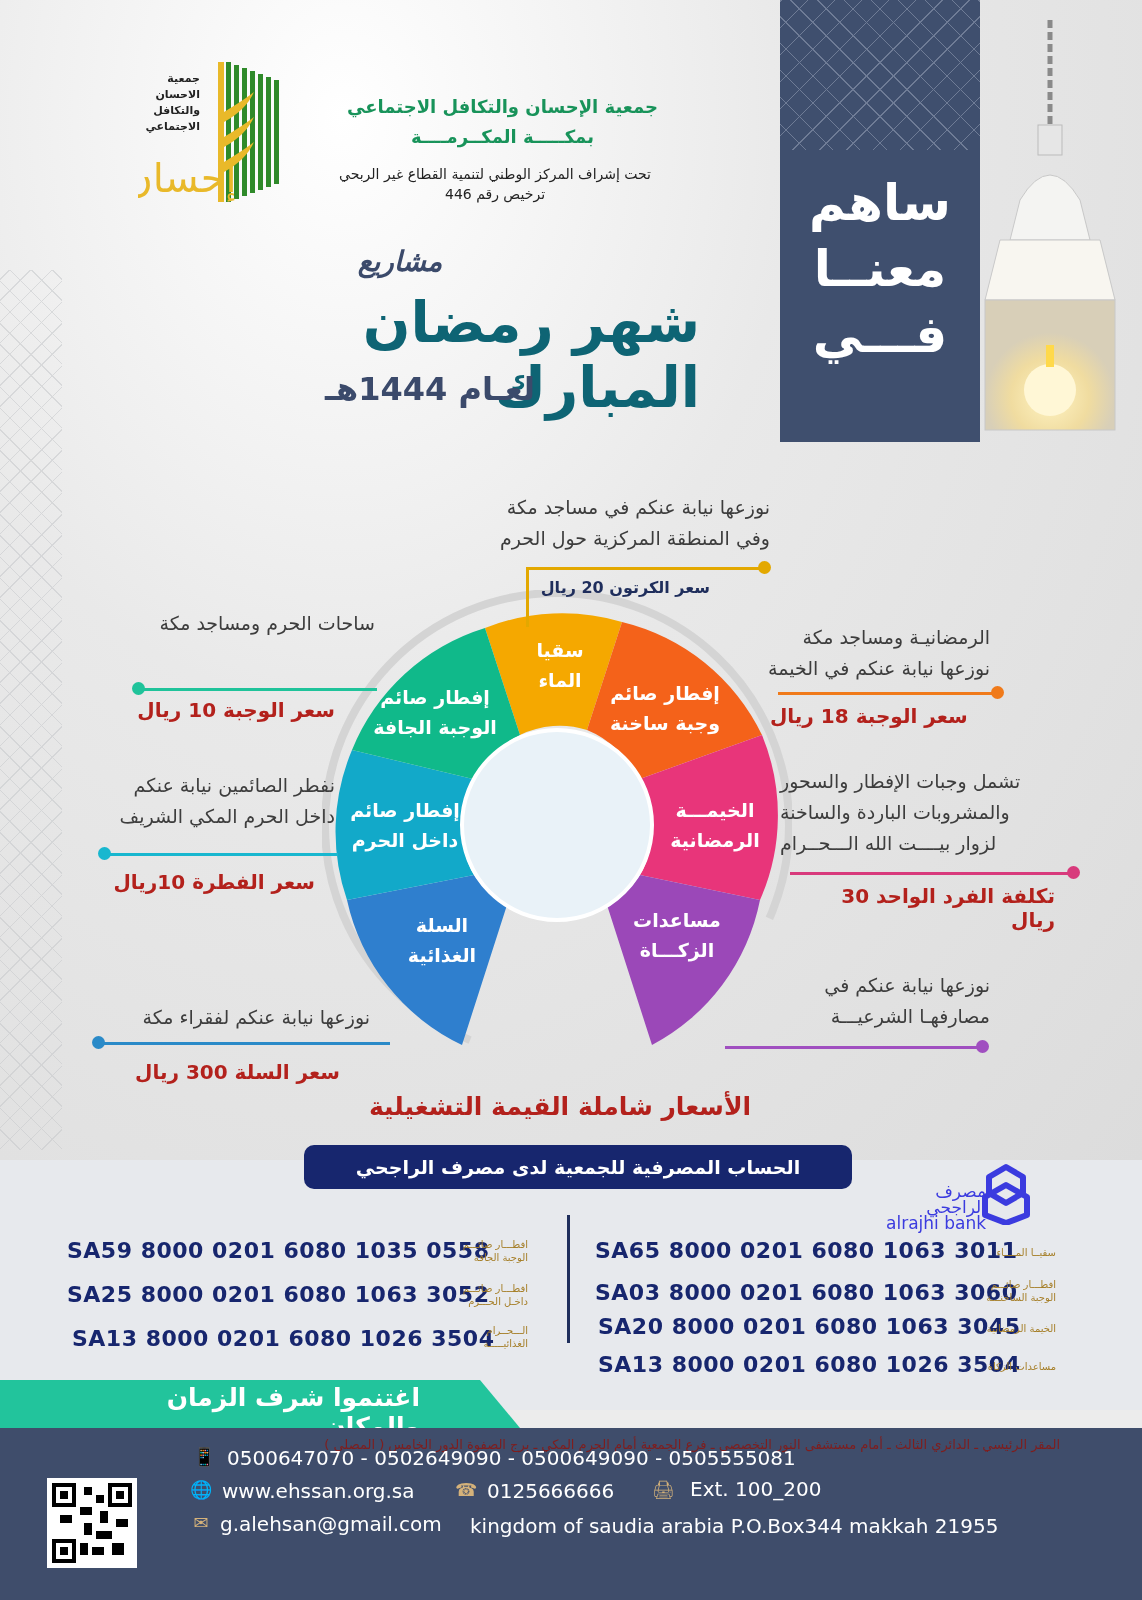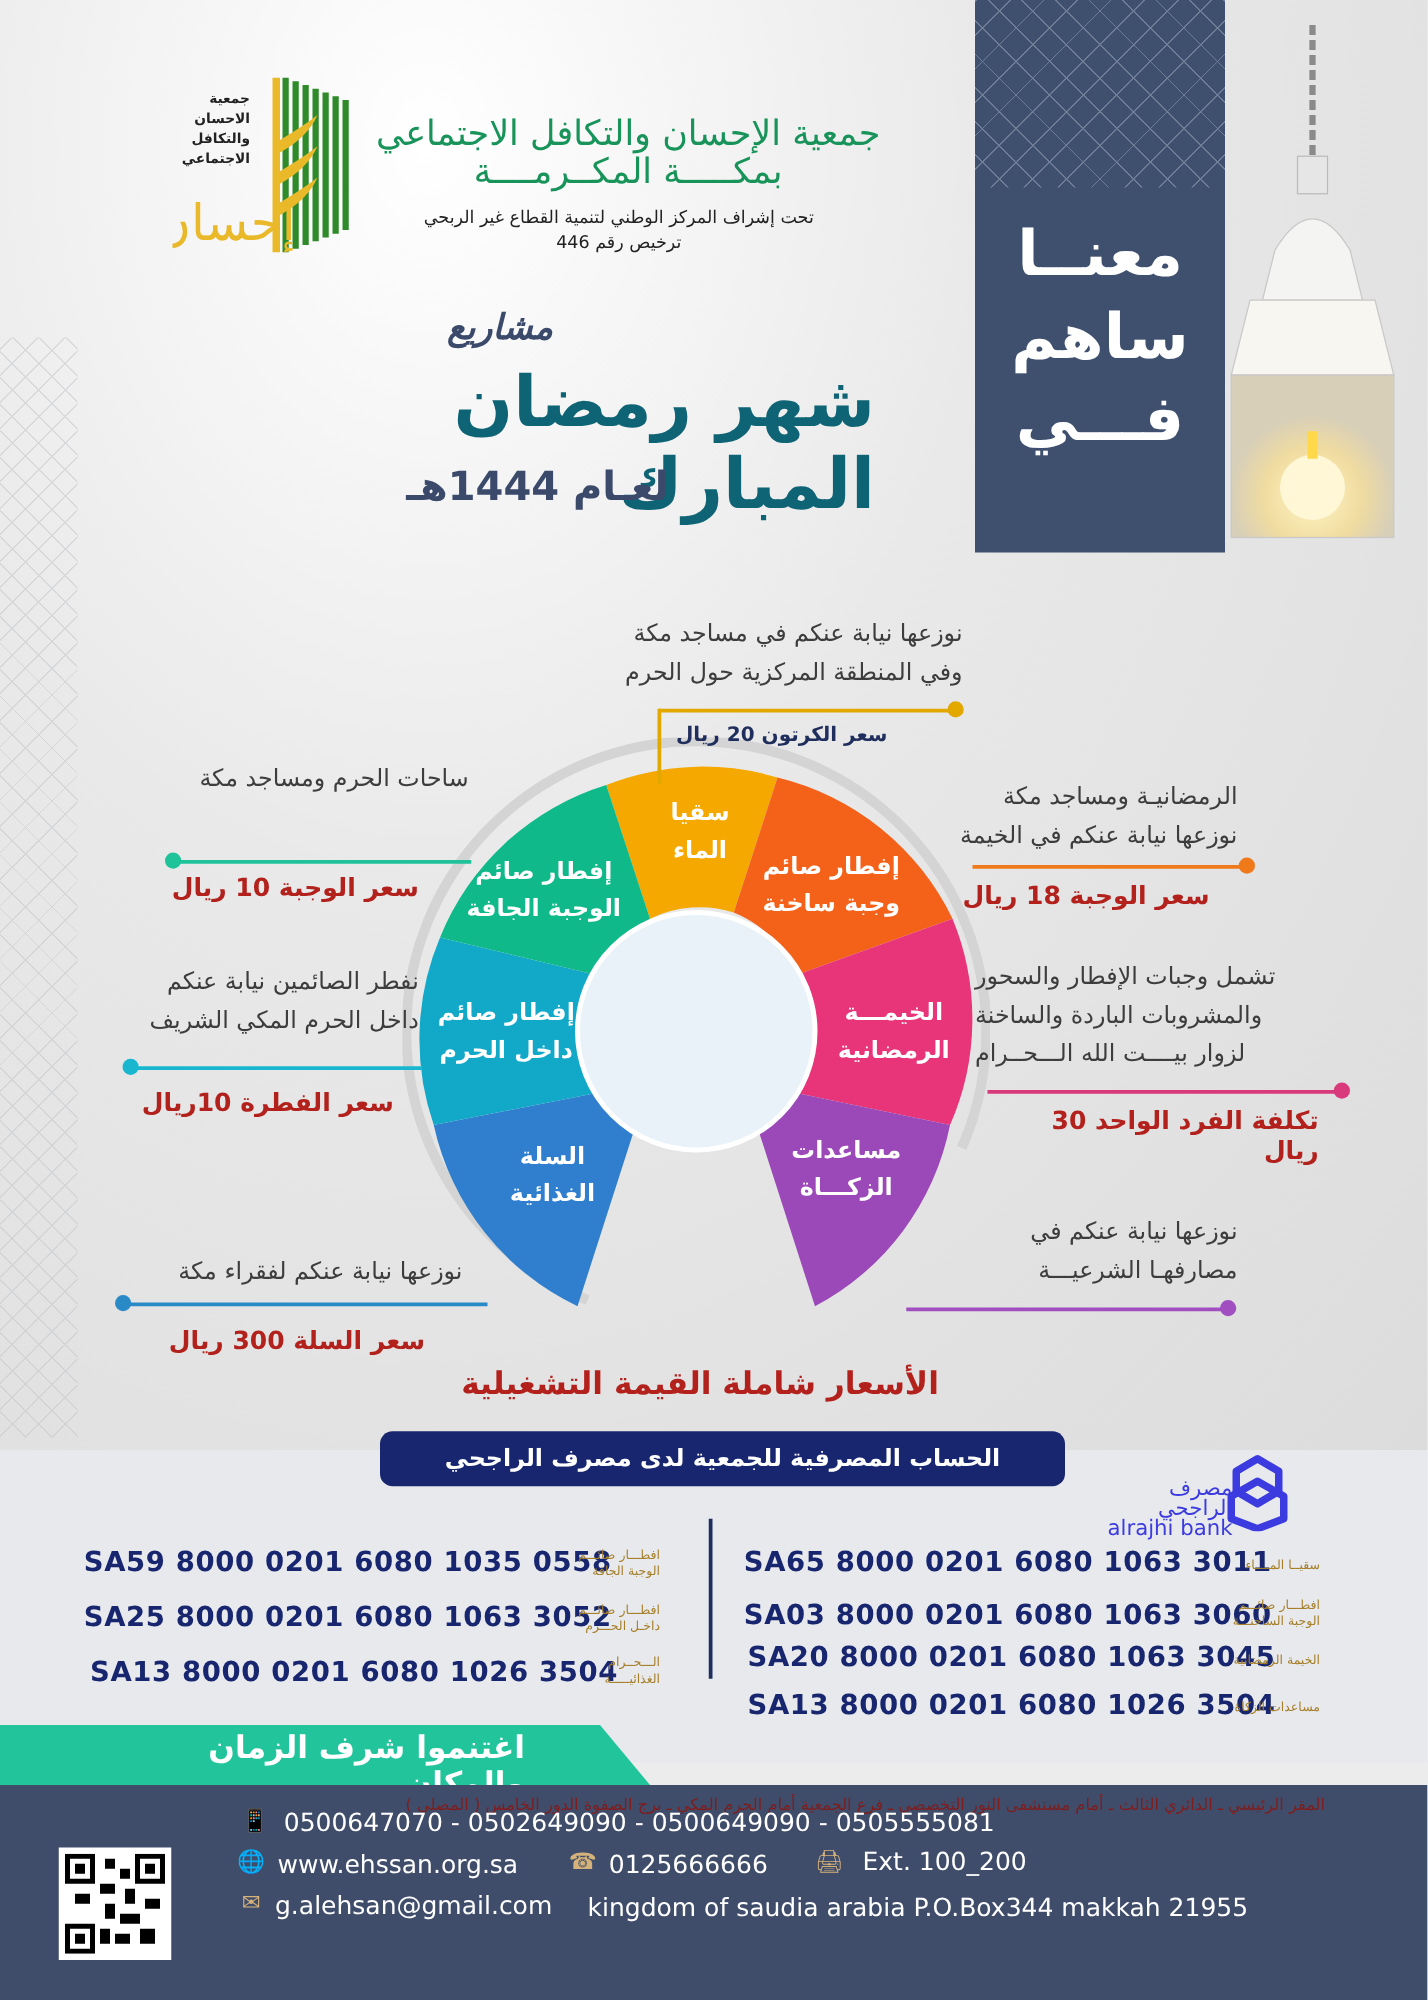--- a/index.html
+++ b/index.html
@@ -9,21 +9,21 @@
   .abs{position:absolute}
   
   .bg-top{left:0;top:0;width:1142px;height:1160px;background:
     radial-gradient(ellipse at 30% 10%, #ffffff 0%, #e9e9e9 40%, #dcdcdc 100%);}
   .pattern-left{left:0;top:270px;width:62px;height:880px;opacity:.55;
     background-image:
       repeating-linear-gradient(45deg, transparent 0 14px, #c7c9cc 14px 15px),
       repeating-linear-gradient(-45deg, transparent 0 14px, #c7c9cc 14px 15px);}
   
   .logo{left:138px;top:62px;width:150px;height:140px}
-  .org-title{left:300px;top:92px;width:405px;text-align:center;color:#18935a;font-weight:normal;font-size:28px;line-height:30px}
+  .org-title{left:300px;top:92px;width:405px;text-align:center;color:#18935a;font-weight:bold;font-size:18px;line-height:30px}
   .org-sub{left:300px;top:164px;width:390px;text-align:center;color:#222;font-size:14px;line-height:20px}
   
   .projects{left:300px;top:245px;width:200px;text-align:center;color:#3b4a6b;font-weight:bold;font-style:italic;font-size:28px}
   .main-title{left:140px;top:290px;width:560px;text-align:right;color:#0e6474;font-weight:bold;font-size:56px;letter-spacing:1px}
   .year{left:300px;top:370px;width:260px;text-align:center;color:#3b4a6b;font-weight:bold;font-size:32px}
   
   .banner{left:780px;top:0;width:200px;height:442px;background:#3f4f6e}
   .banner-pattern{left:780px;top:0;width:200px;height:150px;opacity:.35;
     background-image:
       repeating-linear-gradient(45deg, transparent 0 18px, #c8d1e1 18px 19px),
@@ -93,22 +93,22 @@
   <div>ترخيص رقم 446</div>
 </div>
 
 <div class="abs projects ar">مشاريع</div>
 <div class="abs main-title ar">شهر رمضان المبارك</div>
 <div class="abs year ar">لعـام 1444هـ</div>
 
 <div class="abs banner"></div>
 <div class="abs banner-pattern"></div>
 <div class="abs banner-text ar">
+  <div>ساهم</div>
   <div>معنــا</div>
-  <div>ساهم</div>
   <div>فـــي</div>
 </div>
 <div class="abs lantern">
   <svg width="162" height="460" viewBox="0 0 162 460">
     <defs>
       <radialGradient id="glow" cx="50%" cy="75%" r="50%">
         <stop offset="0%" stop-color="#fff4c4"></stop>
           <stop offset="60%" stop-color="#f0dca0"></stop>
           <stop offset="100%" stop-color="#d8cfb8"></stop>
       </radialGradient>

